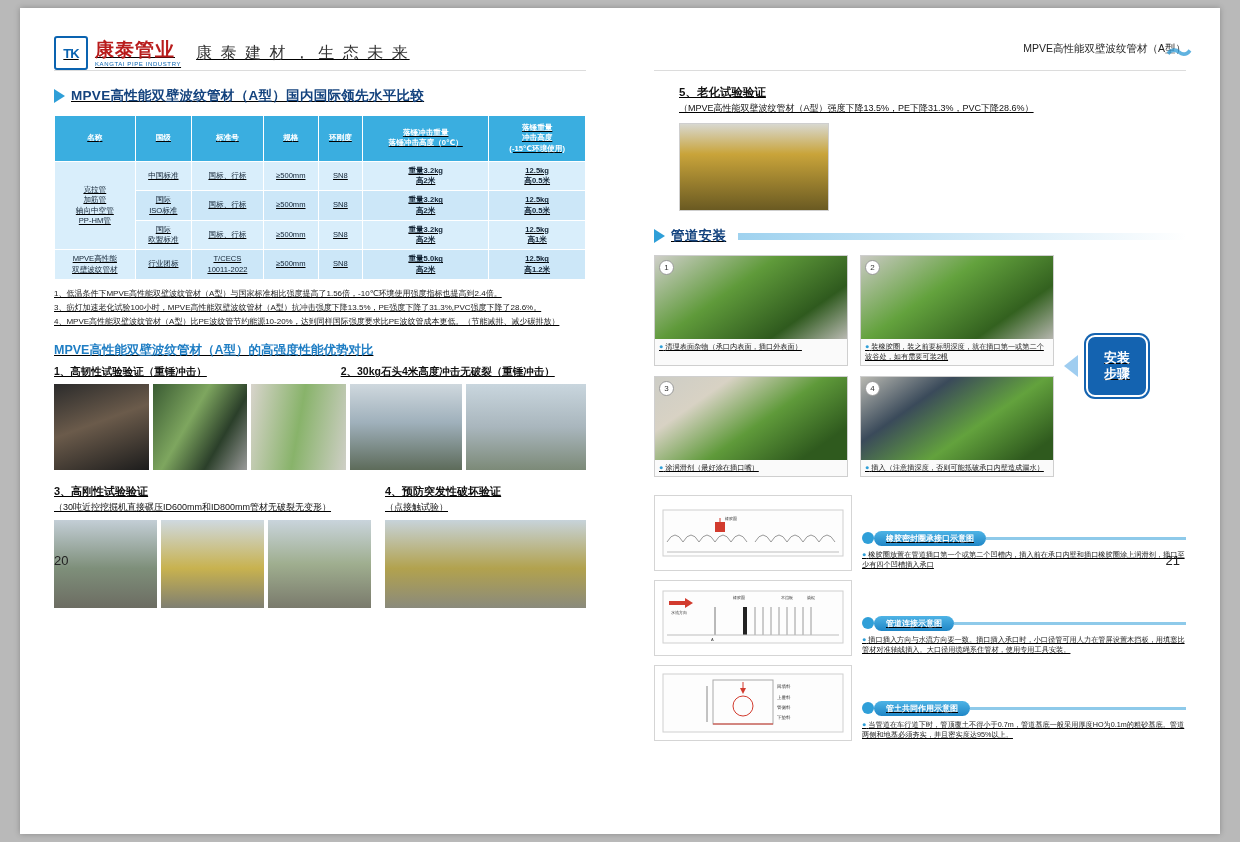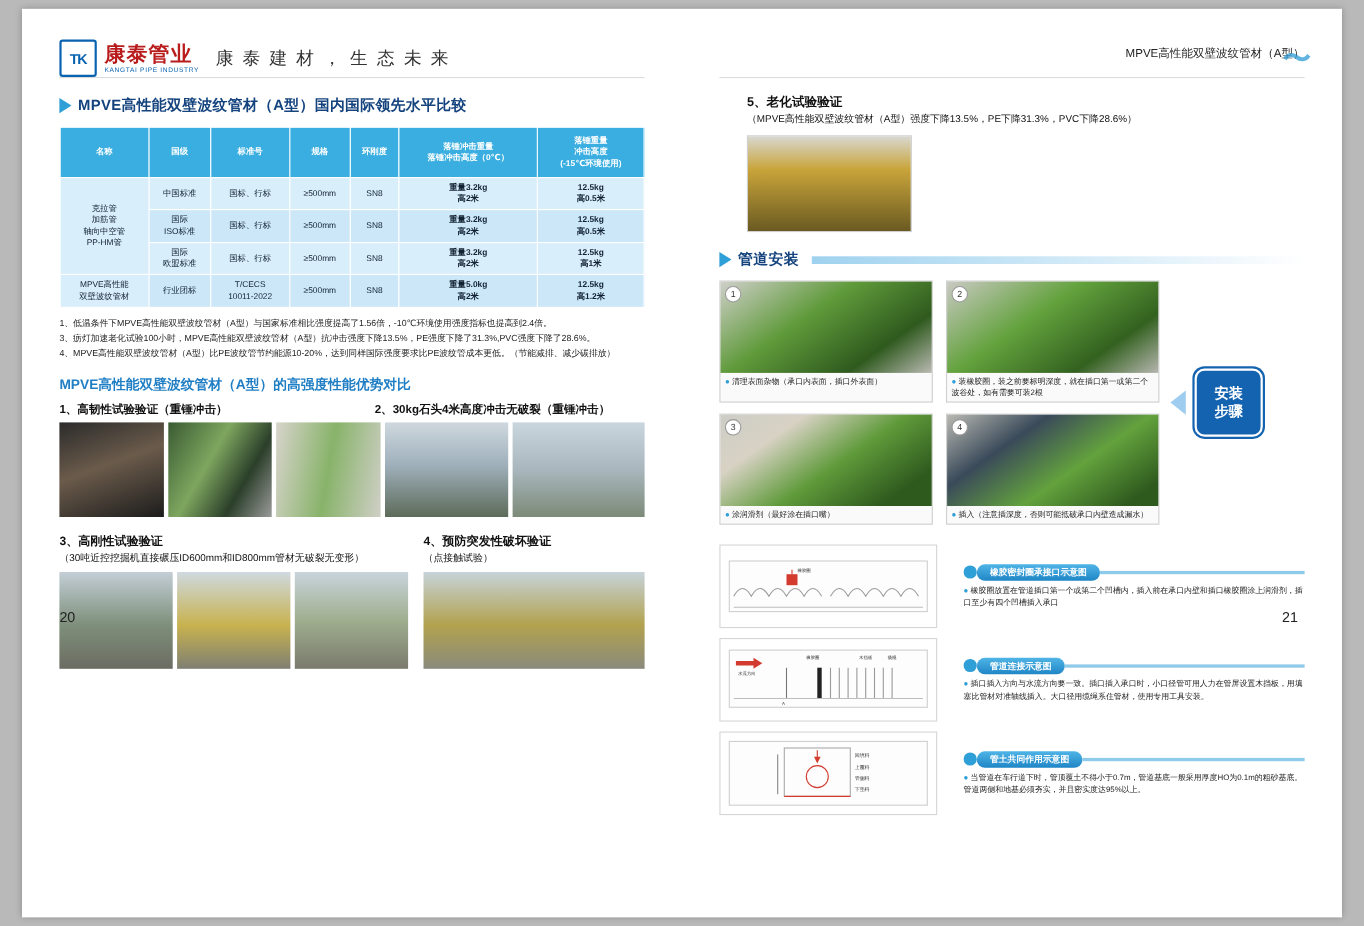--- a/index.html
+++ b/index.html
@@ -7,21 +7,21 @@
     width:1240px;height:842px;
     background:#b9b9b9;
     font-family:"Liberation Sans","DejaVu Sans",sans-serif;
     overflow:hidden;
   }
   .spread{
     position:absolute;left:20px;top:8px;width:1200px;height:826px;
     background:#ffffff;
     box-shadow:0 0 6px rgba(0,0,0,.25);
   }
-  .page{position:absolute;top:0;height:590px;width:600px;box-sizing:border-box;}
+  .page{position:absolute;top:0;height:590px;width:600px;box-sizing:border-box;text-decoration:underline;}
   .page-left{left:0;padding:28px 34px 0 34px;}
   .page-right{left:600px;padding:28px 34px 0 34px;}
 
   
   .hdr{position:relative;height:34px;border-bottom:1px solid #dcdcdc;}
   .logo-wrap{display:flex;align-items:center;gap:7px;}
   .logo-mark{
     width:30px;height:30px;border:2px solid #0a63b0;border-radius:3px;
     display:flex;align-items:center;justify-content:center;
     color:#0a63b0;font-weight:bold;font-size:13px;letter-spacing:-1px;
@@ -88,21 +88,21 @@
     width:58px;height:58px;border-radius:9px;background:#1463b0;color:#fff;
     display:flex;flex-direction:column;align-items:center;justify-content:center;
     font-size:13px;font-weight:bold;line-height:1.25;border:2px solid #fff;
     box-shadow:0 0 0 2px #1463b0;
   }
   .leftarrow{
     width:0;height:0;border-right:14px solid #9fcdf0;
     border-top:11px solid transparent;border-bottom:11px solid transparent;
   }
 
-  .diag-row{display:flex;gap:24px;margin-bottom:9px;align-items:center;}
+  .diag-row{display:flex;gap:10px;margin-bottom:9px;align-items:flex-end;}
   .diag{width:196px;height:74px;border:1px solid #d5d5d5;background:#fff;position:relative;overflow:hidden;}
   .pill{
     display:flex;align-items:center;gap:0;margin-bottom:4px;
   }
   .pill .cap-l{width:12px;height:12px;border-radius:50%;background:#2f9fd8;}
   .pill .body{
     background:linear-gradient(180deg,#4fb4e6,#1f86c6);color:#fff;font-size:8px;font-weight:bold;
     padding:2px 12px;border-radius:9px;
   }
   .pill .tail{flex:1;height:3px;background:#8ecaea;}

